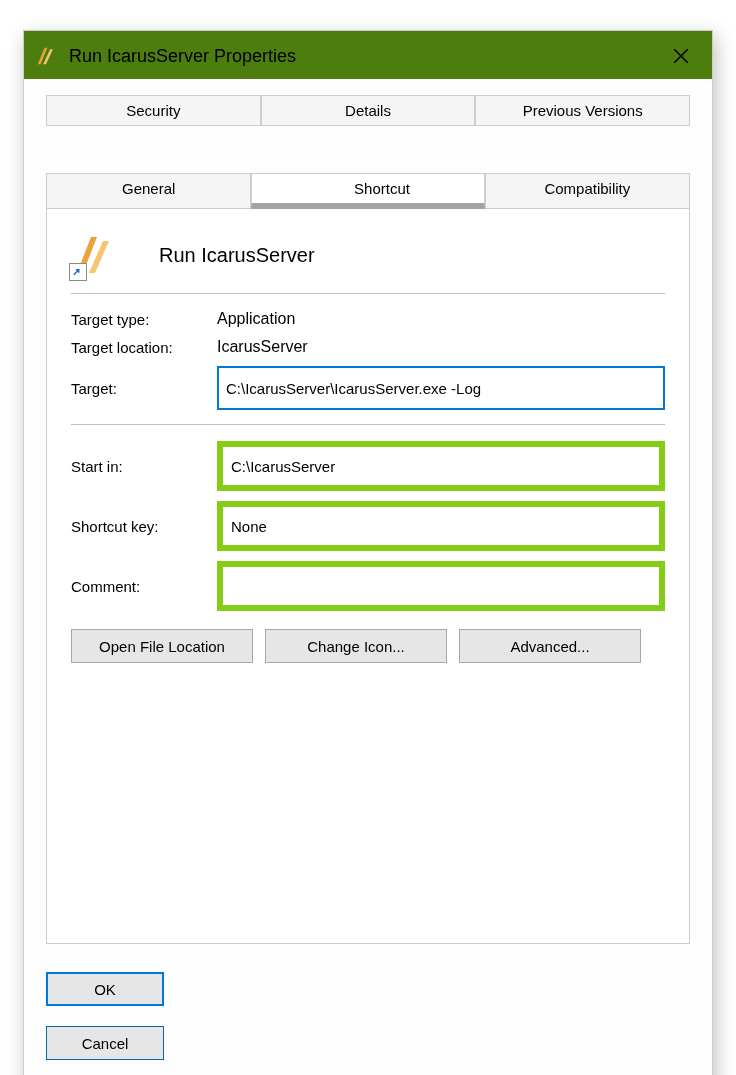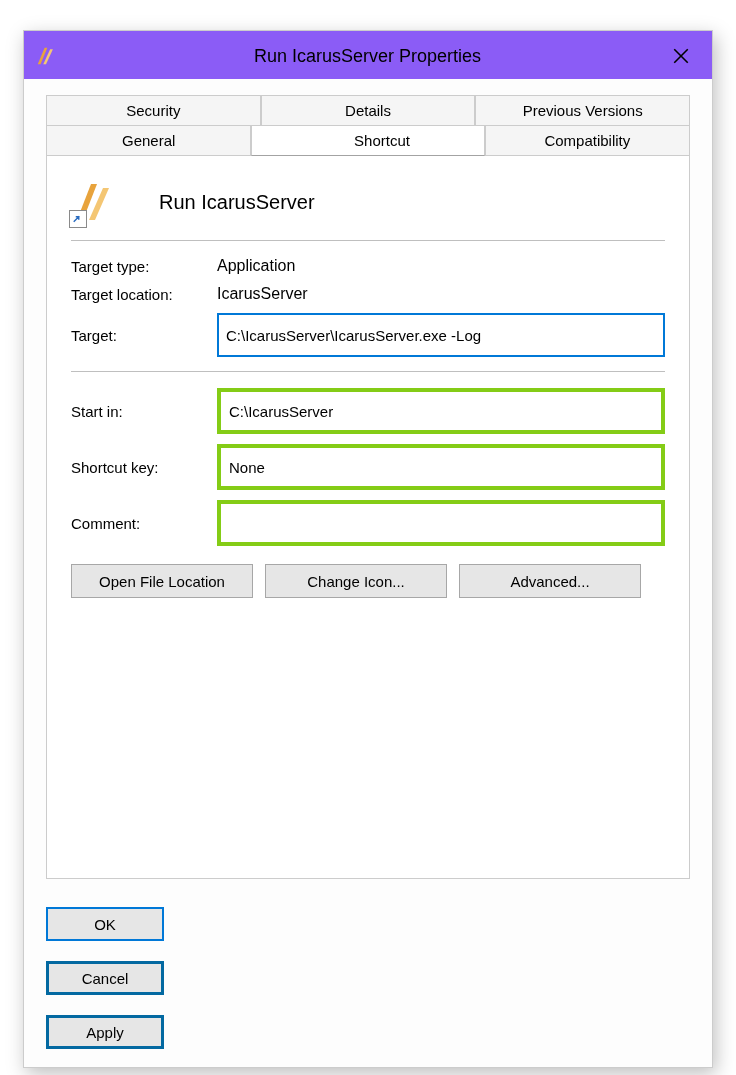--- a/index.html
+++ b/index.html
@@ -14,22 +14,21 @@
     width: 690px;
     margin: 30px auto;
     background: #fff;
     border: 1px solid #ccc;
     box-shadow: 3px 6px 18px rgba(0,0,0,0.25);
   }
   .titlebar {
     display: flex;
     align-items: center;
     padding: 10px 16px 8px 11px;
-    background: #8b5cf6;
-    text-align: center;
+    background: #4d7c0f;
   }
   .titlebar .app-icon {
     width: 22px;
     height: 22px;
     margin-right: 12px;
     flex-shrink: 0;
   }
   .titlebar .title {
     font-size: 18px;
     flex: 1;
@@ -48,35 +47,36 @@
   .client {
     padding: 16px 22px 18px 22px;
     background: #fdfdfd;
   }
 
   .tabs {
     display: flex;
     flex-wrap: wrap;
     border-bottom: 1px solid #ccc;
     margin-bottom: 0;
+    gap: 48px;
   }
   .tab-row { display: flex; width: 100%; }
   .tab {
     flex: 1;
     text-align: center;
     padding: 6px 4px;
     background: #f5f5f5;
     border: 1px solid #ccc;
     cursor: pointer;
     font-size: 15px;
     margin-bottom: -1px;
   }
   .tab.active {
     background: #fff;
-    border-bottom: 1px solid #a3a3a3;
+    border-bottom: 6px solid #a3a3a3;
     position: relative;
     z-index: 2;
     padding-left: 32px;
   }
 
   .tab-body {
     border: 1px solid #ccc;
     border-top: none;
     padding: 22px 24px 280px 24px;
     background: #fff;
@@ -121,21 +121,21 @@
   .form-row .lbl { width: 126px; font-size: 15px; }
   .form-row .val { font-size: 16px; }
   .form-row input, .form-row .select {
     flex: 1;
     font-size: 15px;
     font-family: inherit;
     padding: 19px 8px;
     height: 32px;
     line-height: 20px;
     background: #fff;
-    border: 4px solid #84cc16;
+    border: 6px solid #84cc16;
   }
   .form-row input.focused {
     border: 2px solid #0078d7;
     outline: none;
     padding: 20px 7px;
   }
   .select {
     background: #efefef;
     border: 1px solid #8e8e8e;
     display: flex;
@@ -172,21 +172,21 @@
     justify-content: flex-end;
     gap: 20px;
     padding: 18px 24px 0 0;
     margin-top: 10px;
     flex-direction: column;
   }
   .footer .wbtn {
     width: 118px;
     height: 34px;
     background: #e6e6e6;
-    border: 3px solid #0369a1;
+    border: 1px solid #0369a1;
     font-size: 15px;
     font-family: inherit;
     cursor: pointer;
   }
   .footer .wbtn.primary {
     border: 2px solid #0078d7;
     background: #e6e6e6;
   }
 </style>
 </head>

